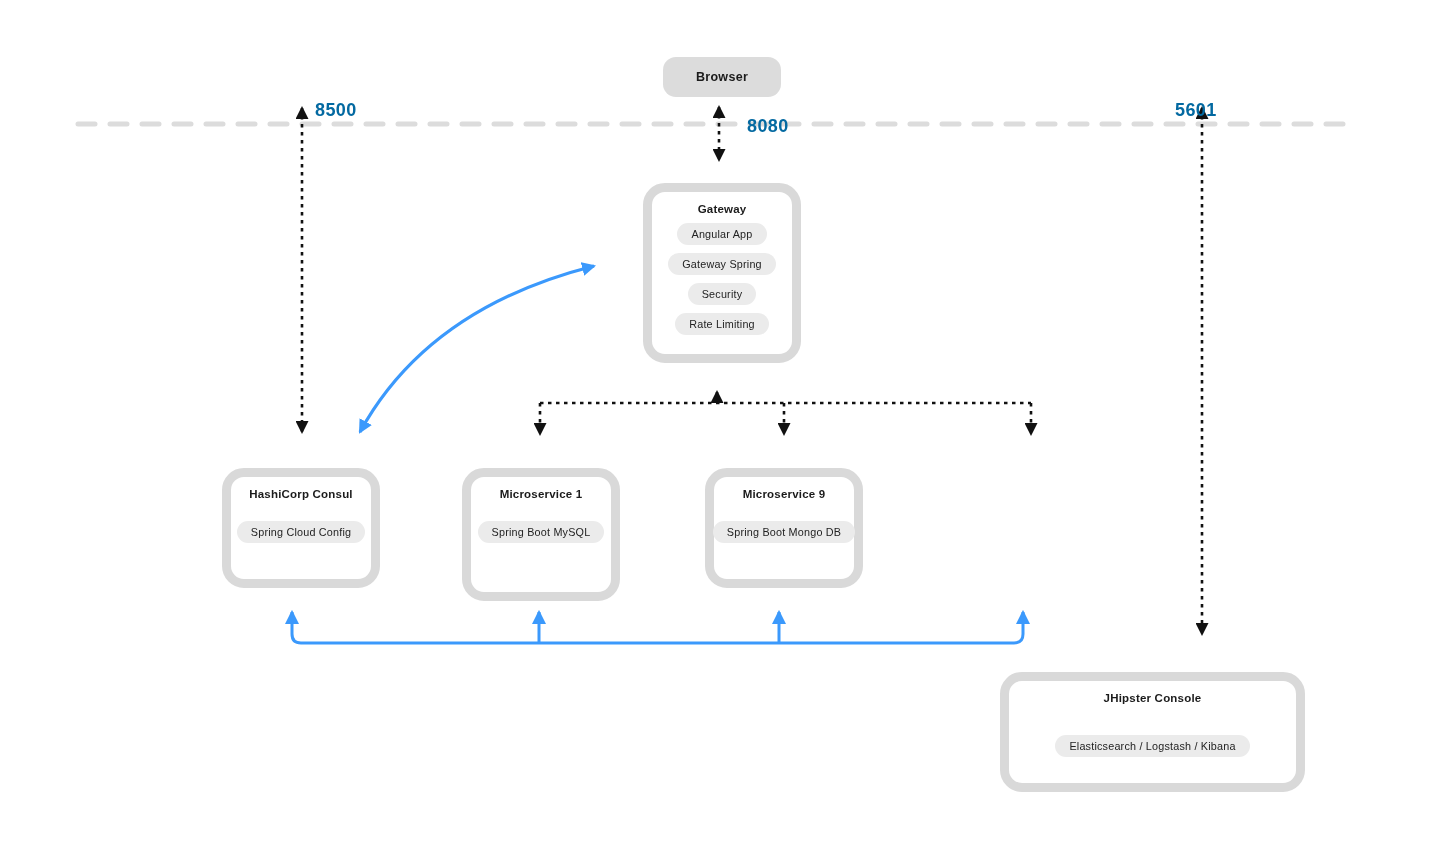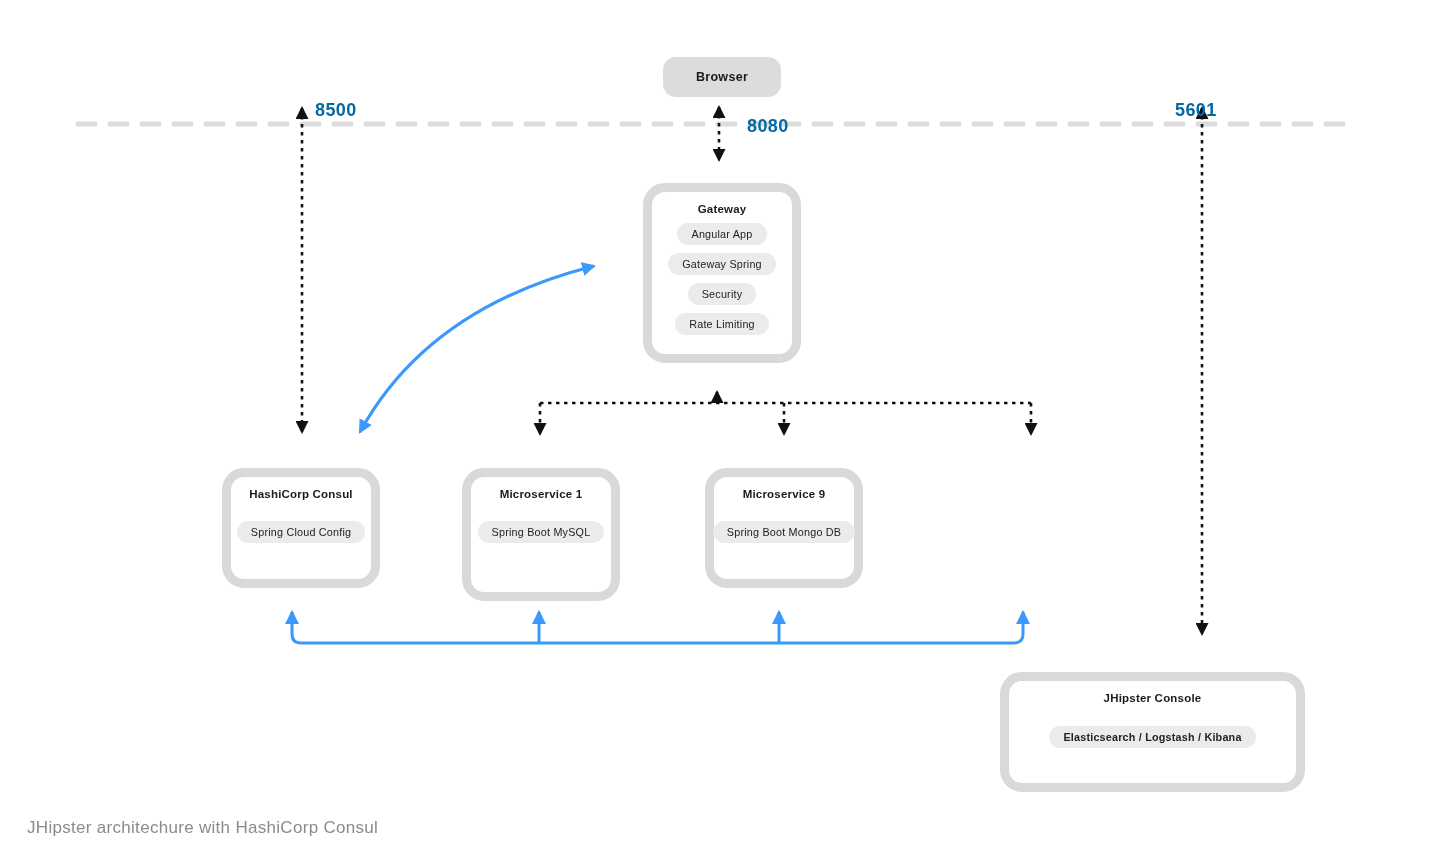--- a/index.html
+++ b/index.html
@@ -45,21 +45,21 @@
   #node-gateway .pill{margin-top:8px;}
   #node-gateway .pill:first-of-type{margin-top:12px;}
 
   #node-consul{left:222px;top:468px;width:158px;height:120px;}
   #node-ms1{left:462px;top:468px;width:158px;height:133px;}
   #node-ms2{left:705px;top:468px;width:158px;height:120px;}
   #node-ms3{left:943px;top:468px;width:162px;height:120px;}
   .row-node .pill{margin-top:21px;}
 
   #node-console{left:1000px;top:672px;width:305px;height:120px;}
-  #node-console .pill{margin-top:22px;font-weight:bold;}
+  #node-console .pill{margin-top:31px;}
 
   .caption{
     position:absolute;left:27px;top:818px;
     font-size:17px;font-weight:400;color:#8b8b8b;letter-spacing:.3px;
   }
 </style>
 </head>
 <body>
 
 <div id="canvas">
@@ -129,15 +129,14 @@
     <div class="node-title">Microservice 9</div>
     <div class="pill">Spring Boot Mongo DB</div>
   </div>
 
 
   <div class="node" id="node-console">
     <div class="node-title">JHipster Console</div>
     <div class="pill">Elasticsearch / Logstash / Kibana</div>
   </div>
 
-  <div class="caption">JHipster architechure with HashiCorp Consul</div>
 
 </div>
 
 </body></html>

